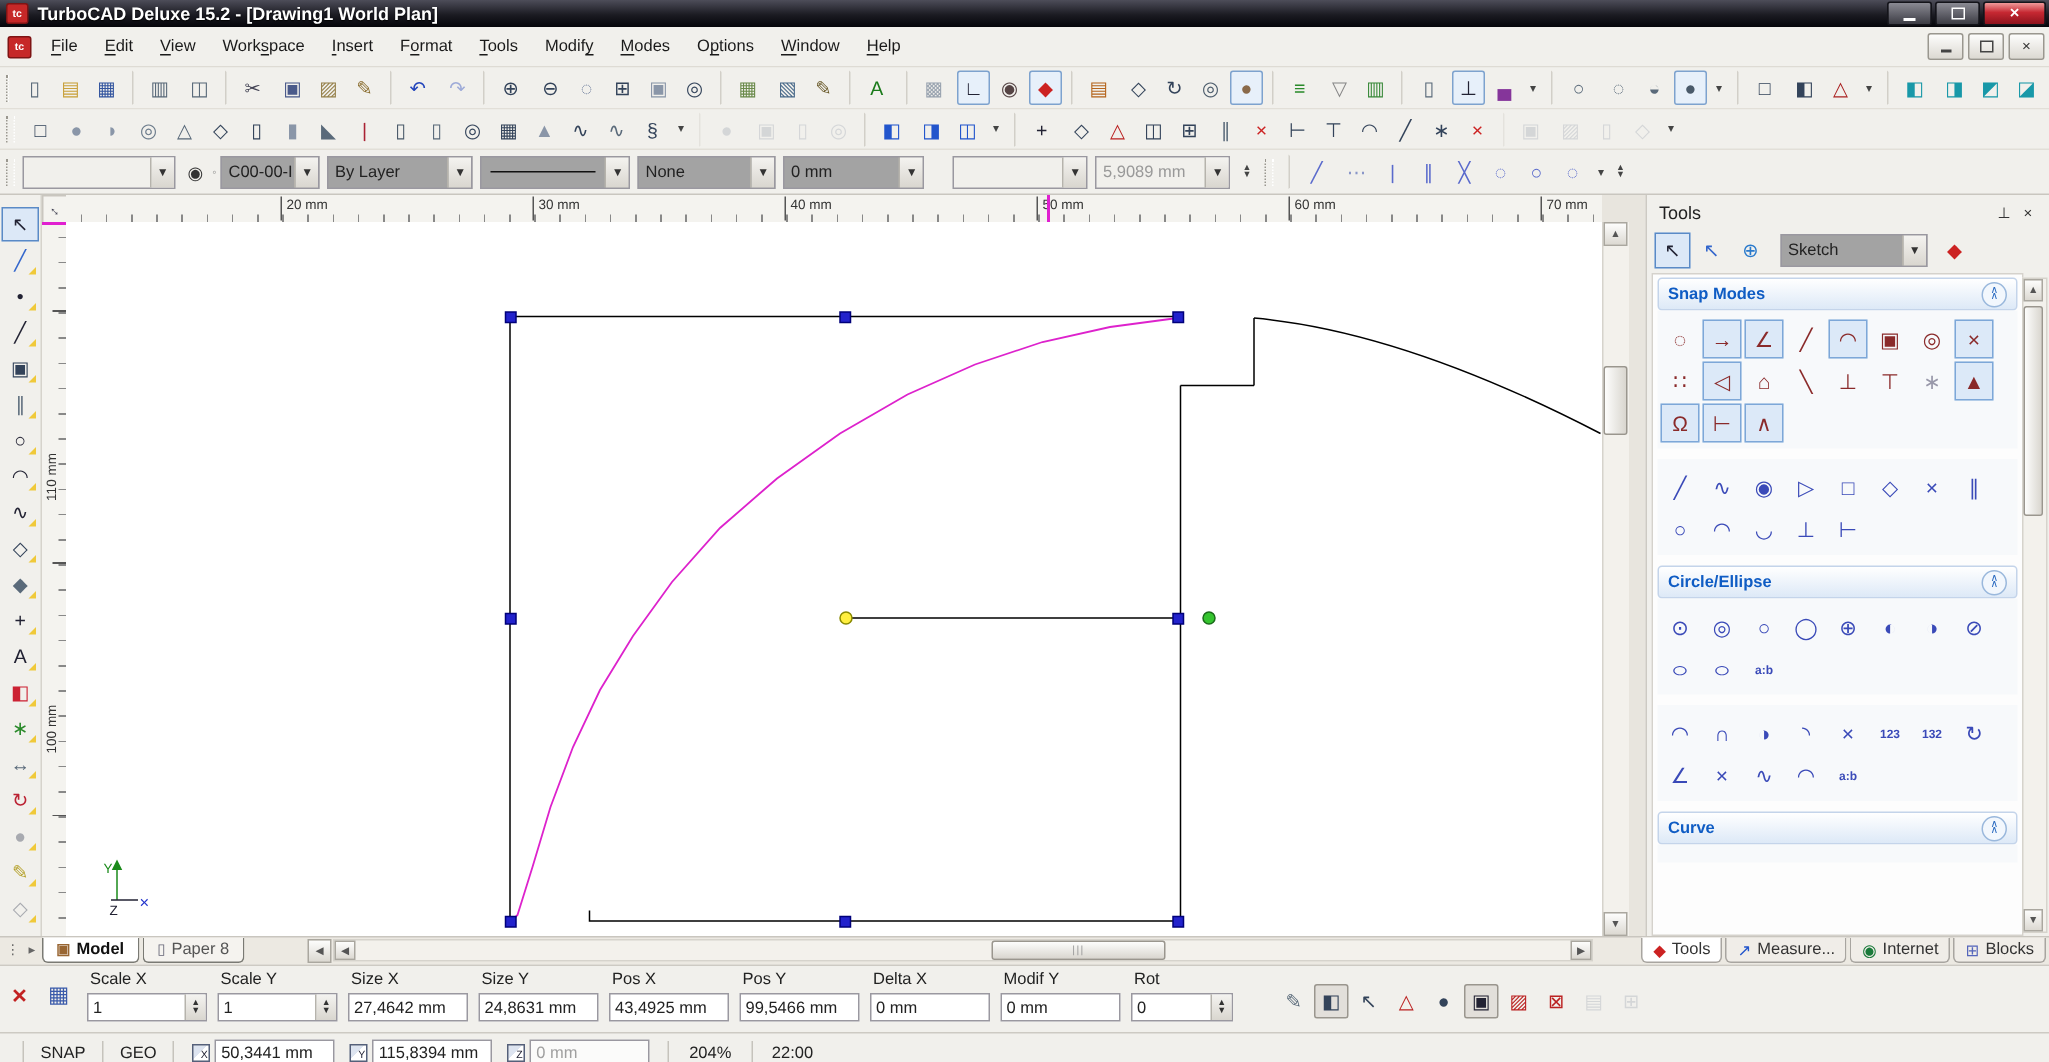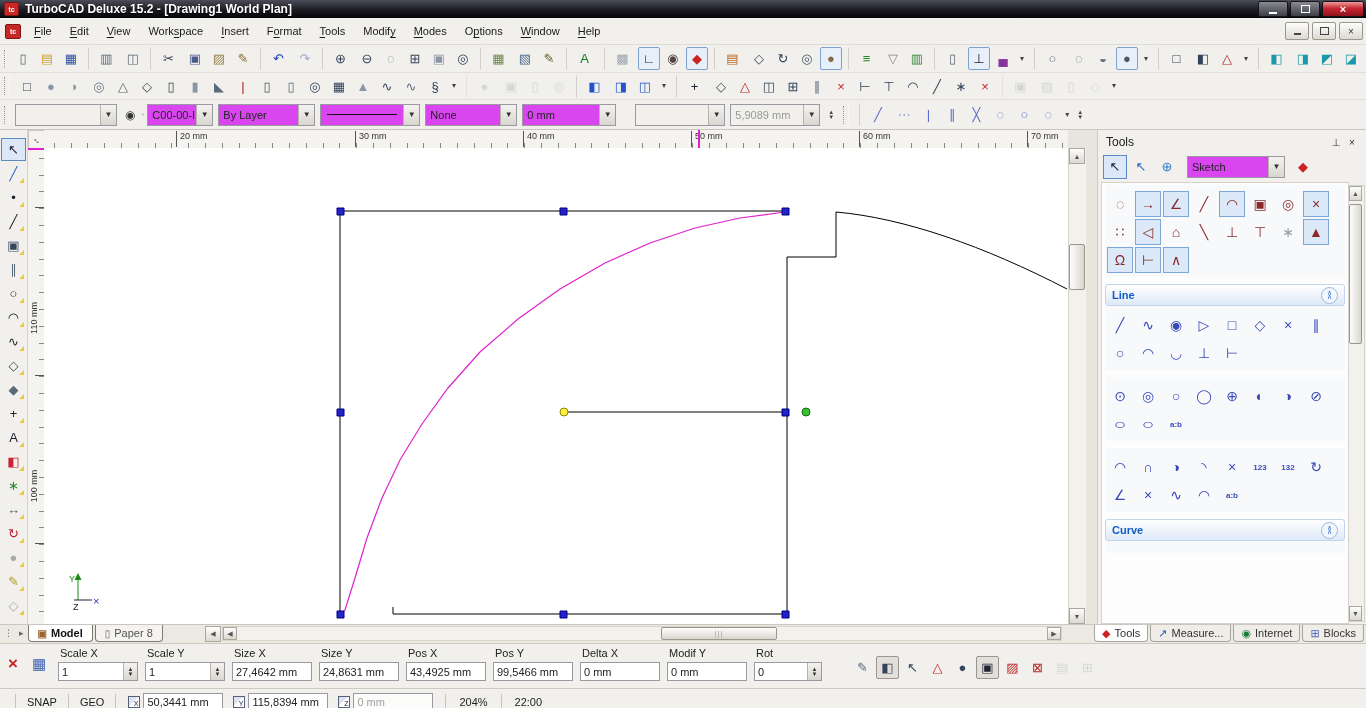--- a/index.html
+++ b/index.html
@@ -37,21 +37,21 @@
   .grip{width:4px;height:18px;border-left:1px dotted #9a978f;border-right:1px dotted #fff;margin:0 5px 0 2px;}
   .ico{display:inline-flex;width:20px;height:21px;margin:0 1px;align-items:center;justify-content:center;
        font-size:13px;line-height:1;border:1px solid transparent;border-radius:2px;flex:none;}
   .ico.sep{border-left:1px solid #d2cfc8;border-radius:0;margin-left:5px;padding-left:5px;width:25px;}
   .ico.active{background:#e7f0fa;border-color:#7da2ce;}
   .ico.grey{opacity:.4;}
   .ico.fly{width:10px;font-size:8px;color:#444;}
 
   
   .prop-row{height:29px;background:#f1f0ec;border-bottom:1px solid #c9c6bf;display:flex;align-items:center;padding-left:2px;}
-  .combo{height:20px;background:#d946ef;border:1px solid #9a98a0;display:flex;align-items:center;margin-right:5px;font-size:11px;}
+  .combo{height:20px;background:#a3a3a3;border:1px solid #9a98a0;display:flex;align-items:center;margin-right:5px;font-size:11px;}
   .combo .cv{flex:1;padding:0 4px;overflow:hidden;white-space:nowrap;}
   .combo .ca{width:15px;height:100%;background:linear-gradient(#f4f3f0,#d9d6cf);border-left:1px solid #b6b3ac;
              display:flex;align-items:center;justify-content:center;font-size:8px;color:#333;}
   .combo.disabled{background:#f1f0ec;color:#999;}
   .lineswatch{display:block;width:70px;height:1px;background:#111;margin:0 6px;}
   .mini{font-size:12px;margin:0 3px;color:#333;}
   .updown{display:inline-flex;flex-direction:column;width:12px;margin-right:4px;color:#444;font-size:6px;line-height:5px;align-items:center;}
 
   
   .workarea{position:relative;height:494px;background:#e8e5de;overflow:hidden;}
@@ -382,21 +382,21 @@
 
   <div class="workarea">
 
     <div class="corner">
         <span style="transform:rotate(45deg)">↔</span>
       </div>
 
     <div class="hruler">
       <span>
         
-      <span class="rl" style="left: 132px;">20 mm</span><span class="rl" style="left: 311px;">30 mm</span><span class="rl" style="left: 479px;">40 mm</span><span class="rl" style="left: 647px;">50 mm</span><span class="rl" style="left: 815px;">60 mm</span><span class="rl" style="left: 983px;">70 mm</span></span>
+      <span class="rl" style="left: 143px;">20 mm</span><span class="rl" style="left: 311px;">30 mm</span><span class="rl" style="left: 479px;">40 mm</span><span class="rl" style="left: 647px;">50 mm</span><span class="rl" style="left: 815px;">60 mm</span><span class="rl" style="left: 983px;">70 mm</span></span>
       <span class="hmarker" style="left:654px"></span>
     </div>
 
     <div class="left-toolbar">
       <span style="display:flex;flex-direction:column;align-items:center;">
 
       <span class="lt-ico active" style="color: rgb(34, 34, 51);">↖</span>
           <span class="lt-ico flyout" style="color: rgb(51, 102, 204);">╱</span>
           <span class="lt-ico flyout" style="color: rgb(34, 34, 51);">•</span>
           <span class="lt-ico flyout" style="color: rgb(34, 34, 51);">╱</span>
@@ -473,20 +473,27 @@
           <span class="cv">Sketch</span>
             <span class="ca">▼</span>
         </span>
         <span class="pt-btn">
             <span style="color:#c22">◆</span>
           </span>
       </div>
       <div class="p-body">
 
       <div class="sec snapsec">
+            <div class="sec-h">
+              <span class="sec-label">Snap Modes</span>
+              <span class="sec-chev">
+                <i>∧</i>
+                <i>∧</i>
+              </span>
+            </div>
             <div class="sec-c">
 
             <span class="cell">◌</span>
               <span class="cell active">→</span>
               <span class="cell active">∠</span>
               <span class="cell">╱</span>
               <span class="cell active">◠</span>
               <span class="cell">▣</span>
               <span class="cell">◎</span>
               <span class="cell active">×</span>
@@ -497,45 +504,45 @@
               <span class="cell">⊥</span>
               <span class="cell">⊤</span>
               <span class="cell" style="color: rgb(153, 153, 170);">∗</span>
               <span class="cell active">▲</span>
               <span class="cell active">Ω</span>
               <span class="cell active">⊢</span>
               <span class="cell active">∧</span>
             </div>
           </div>
           <div class="sec toolsec">
-            <div class="sec-h">
-              <span class="sec-label">Line</span>
-              <span class="sec-chev">
-                <i>∧</i>
-                <i>∧</i>
-              </span>
-            </div>
             <div class="sec-c">
 
             <span class="cell">╱</span>
               <span class="cell">∿</span>
               <span class="cell">◉</span>
               <span class="cell">▷</span>
               <span class="cell">□</span>
               <span class="cell">◇</span>
               <span class="cell">×</span>
               <span class="cell">∥</span>
               <span class="cell">○</span>
               <span class="cell">◠</span>
               <span class="cell">◡</span>
               <span class="cell">⊥</span>
               <span class="cell">⊢</span>
             </div>
           </div>
           <div class="sec toolsec">
+            <div class="sec-h">
+              <span class="sec-label">Circle/Ellipse</span>
+              <span class="sec-chev">
+                <i>∧</i>
+                <i>∧</i>
+              </span>
+            </div>
             <div class="sec-c">
 
             <span class="cell">⊙</span>
               <span class="cell">◎</span>
               <span class="cell">○</span>
               <span class="cell">◯</span>
               <span class="cell">⊕</span>
               <span class="cell">◐</span>
               <span class="cell">◑</span>
               <span class="cell">⊘</span>

